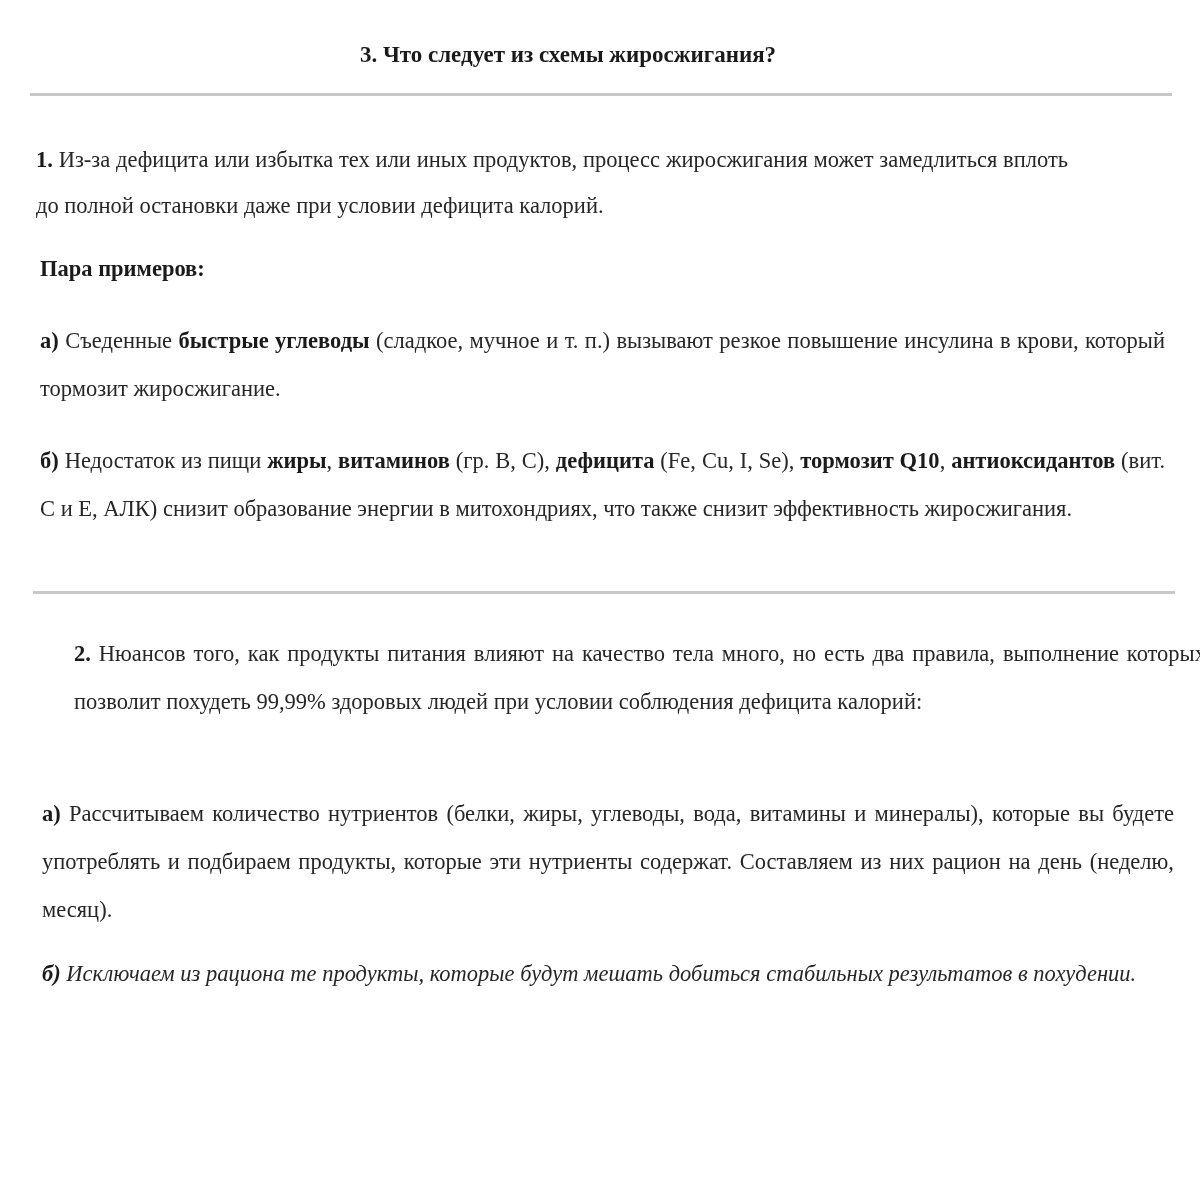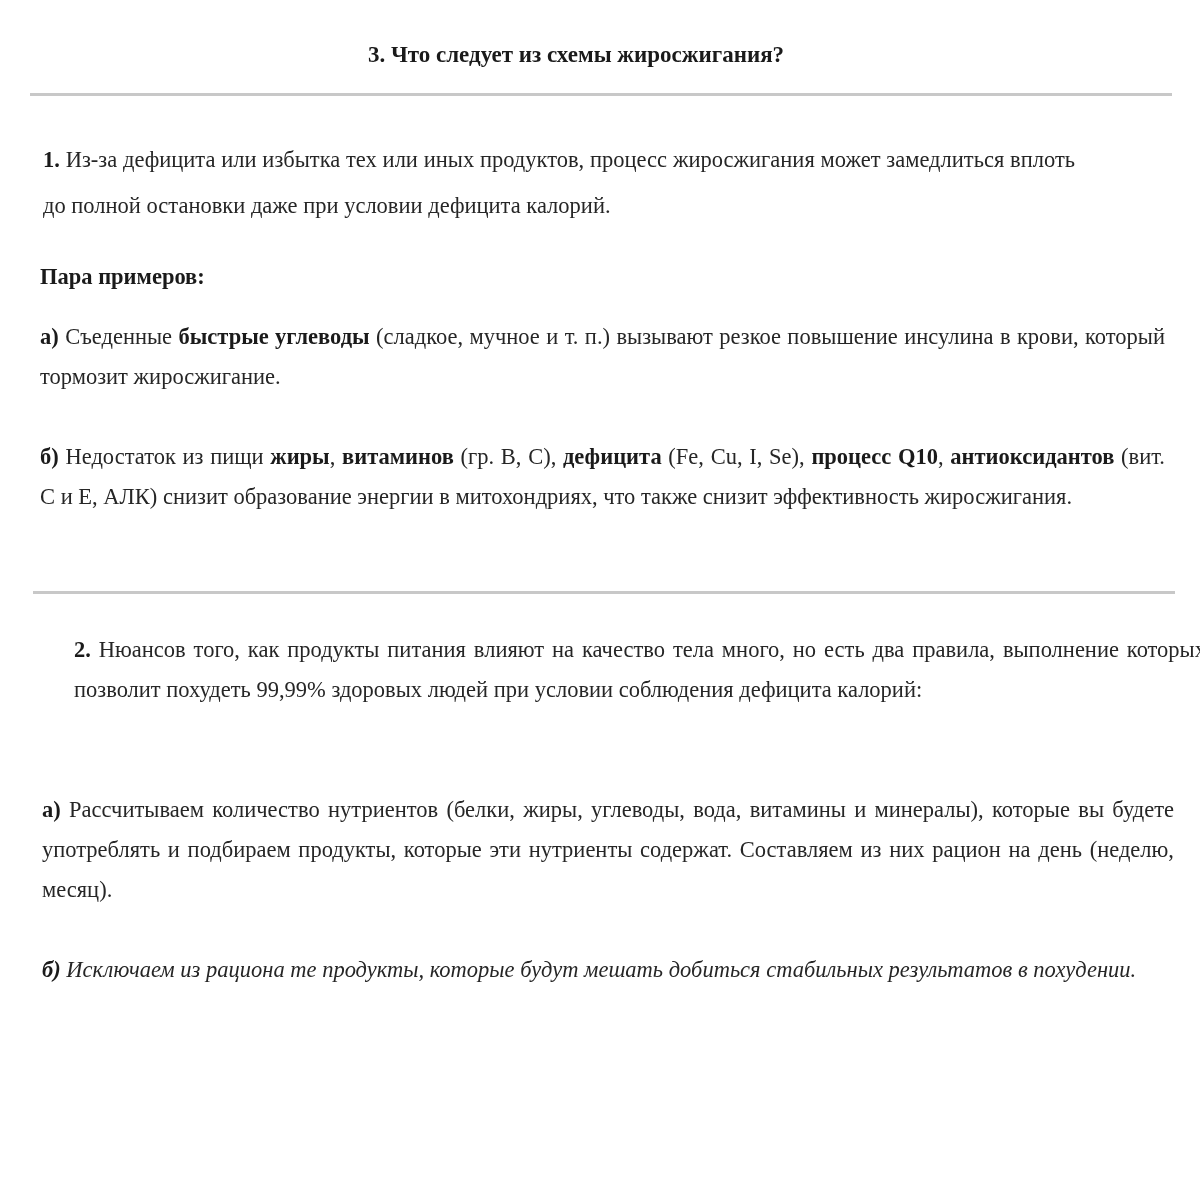--- a/index.html
+++ b/index.html
@@ -2,51 +2,51 @@
 <html><head>
 <meta charset="utf-8">
 <style>
   html, body { margin: 0; padding: 0; background: #ffffff; }
   body {
     width: 1200px; height: 1200px; position: relative; overflow: hidden;
     font-family: "Liberation Serif", "DejaVu Serif", serif;
     color: #222222;
   }
   .title {
-    position: absolute; left: 0; top: 42px; width: 1120px; padding-left: 16px;
+    position: absolute; left: 0; top: 42px; width: 1120px; padding-left: 8px;
     text-align: center; font-weight: bold; font-size: 23px; color: #1a1a1a;
     letter-spacing: 0;
   }
   .rule {
     position: absolute; height: 3px; background: #c8c8c8;
   }
   .para {
-    position: absolute; font-size: 22.5px; line-height: 40px;
+    position: absolute; font-size: 22.5px; line-height: 48px;
     text-align: justify; color: #262626;
   }
   .para b { font-weight: bold; color: #1a1a1a; }
   .heading {
     position: absolute; font-size: 22.5px; font-weight: bold; color: #1a1a1a;
   }
 </style>
 </head>
 <body>
 
 <div>
   <div class="title" style="left:0;width:1120px;">3. Что следует из схемы жиросжигания?</div>
 
   <div class="rule" style="left:30px;top:93px;width:1142px;"></div>
 
-  <div class="para" style="left:36px;top:137px;width:1032px;line-height:46px;margin-left:7px;"><b>1.</b><span> Из-за дефицита или избытка тех или иных продуктов, процесс жиросжигания может замедлиться вплоть до полной остановки даже при условии дефицита калорий.</span></div>
+  <div class="para" style="left:36px;top:137px;width:1032px;line-height:46px;"><b>1.</b><span> Из-за дефицита или избытка тех или иных продуктов, процесс жиросжигания может замедлиться вплоть до полной остановки даже при условии дефицита калорий.</span></div>
 
-  <div class="heading" style="left:40px;top:256px;margin-top:8px;">Пара примеров:</div>
+  <div class="heading" style="left:40px;top:256px;">Пара примеров:</div>
 
   <div class="para" style="left:40px;top:317px;width:1125px;"><b>а)</b><span> Съеденные </span><b>быстрые углеводы</b><span> (сладкое, мучное и т. п.) вызывают резкое повышение инсулина в крови, который тормозит жиросжигание.</span></div>
 
-  <div class="para" style="left:40px;top:437px;width:1125px;"><b>б)</b><span> Недостаток из пищи </span><b>жиры</b><span>, </span><b>витаминов</b><span> (гр. B, C), </span><b>дефицита</b><span> (Fe, Cu, I, Se), </span><b>процесс Q10</b><span>, </span><b>антиоксидантов</b><span> (вит. C и E, АЛК) снизит образование энергии в митохондриях, что также снизит эффективность жиросжигания.</span></div>
+  <div class="para" style="left:40px;top:437px;width:1125px;"><b>б)</b><span> Недостаток из пищи </span><b>жиры</b><span>, </span><b>витаминов</b><span> (гр. B, C), </span><b>дефицита</b><span> (Fe, Cu, I, Se), </span><b>тормозит Q10</b><span>, </span><b>антиоксидантов</b><span> (вит. C и E, АЛК) снизит образование энергии в митохондриях, что также снизит эффективность жиросжигания.</span></div>
 
   <div class="rule" style="left:33px;top:591px;width:1142px;"></div>
 
   <div class="para" style="left:42px;top:630px;width:1132px;margin-left:32px;"><b>2.</b><span> Нюансов того, как продукты питания влияют на качество тела много, но есть два правила, выполнение которых позволит похудеть 99,99% здоровых людей при условии соблюдения дефицита калорий:</span></div>
 
   <div class="para" style="left:42px;top:790px;width:1132px;"><b>а)</b><span> Рассчитываем количество нутриентов (белки, жиры, углеводы, вода, витамины и минералы), которые вы будете употреблять и подбираем продукты, которые эти нутриенты содержат. Составляем из них рацион на день (неделю, месяц).</span></div>
 
   <div class="para" style="left:42px;top:950px;width:1132px;font-style:italic;"><b>б)</b><span> Исключаем из рациона те продукты, которые будут мешать добиться стабильных результатов в похудении.</span></div>
 </div>
 

